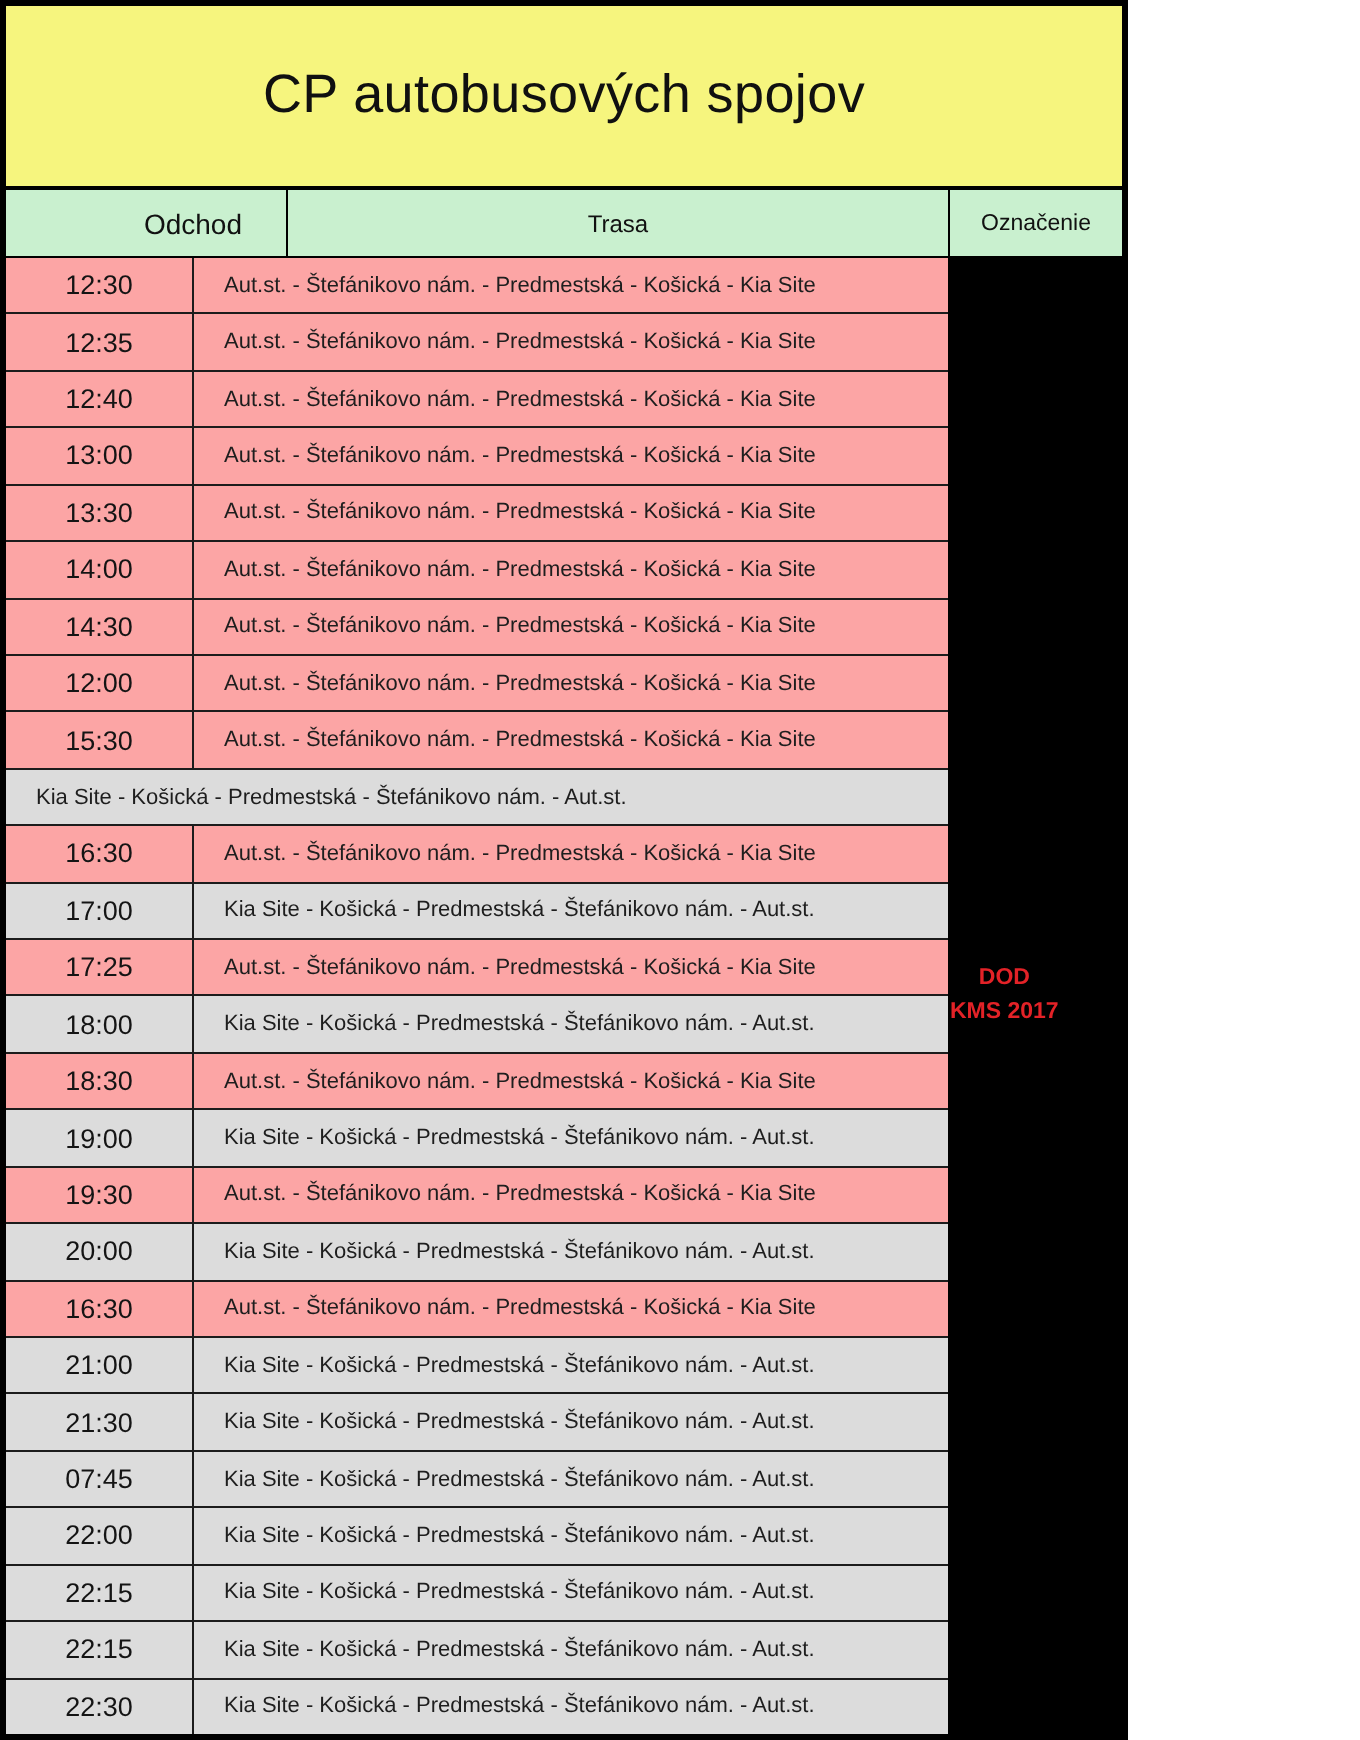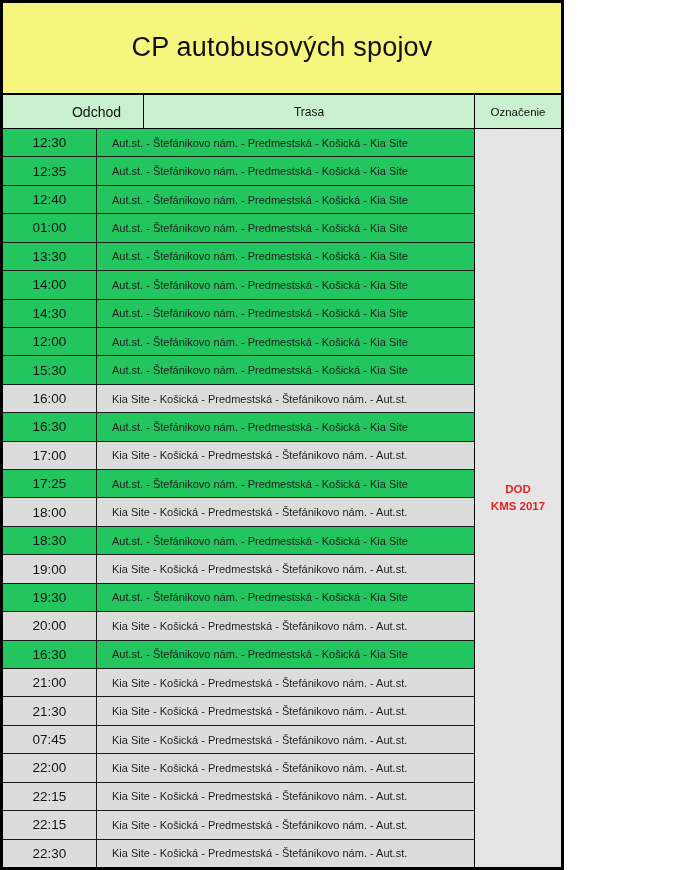--- a/index.html
+++ b/index.html
@@ -37,37 +37,37 @@
     flex: 1; display: flex; align-items: center; justify-content: center;
     font-size: 12px;
   }
   .hcell-desig {
     width: 86px; flex: 0 0 86px; border-left: 1px solid #000;
     display: flex; align-items: center; justify-content: center;
     font-size: 11.5px;
   }
   .tbody { flex: 1; display: flex; min-height: 0; }
   .rows { flex: 1; display: flex; flex-direction: column; min-width: 0; }
-  .row { flex: 1; display: flex; border-bottom: 1px solid #1c1c1c; background: #22c55e; }
+  .row { flex: 1; display: flex; border-bottom: 1px solid #1c1c1c; background: #fca5a5; }
   .row:last-child { border-bottom: none; }
   .row.shaded { background: var(--shaded-bg, #dcdcdc); }
   .cell-time {
     width: 93px; flex: 0 0 93px; border-right: 1px solid #1c1c1c;
     display: flex; align-items: center; justify-content: center;
     font-size: 13.5px; color: #141414;
   }
   .cell-route {
     flex: 1; display: flex; align-items: center;
     padding-left: 15px; font-size: 11px; color: #1e1e1e;
     white-space: nowrap; overflow: hidden;
   }
   .desig-col {
     width: 87px; flex: 0 0 87px; box-sizing: border-box;
-    border-left: 1px solid #000; background: #e5e5e5;
-    display: flex; align-items: center; justify-content: center;
+    border-left: 1px solid #000; background: #000000;
+    display: flex; align-items: center; 
   }
   .desig-text {
     color: var(--red, #e32227);
     font-size: 11.5px; font-weight: bold; text-align: center; line-height: 1.5;
   }
 </style>
 </head>
 <body>
 
 <div class="page">
@@ -90,21 +90,21 @@
         </div>
         <div class="row">
           <div class="cell-time">12:35</div>
           <div class="cell-route">Aut.st. - Štefánikovo nám. - Predmestská - Košická - Kia Site</div>
         </div>
         <div class="row">
           <div class="cell-time">12:40</div>
           <div class="cell-route">Aut.st. - Štefánikovo nám. - Predmestská - Košická - Kia Site</div>
         </div>
         <div class="row">
-          <div class="cell-time">01:00</div>
+          <div class="cell-time">13:00</div>
           <div class="cell-route">Aut.st. - Štefánikovo nám. - Predmestská - Košická - Kia Site</div>
         </div>
         <div class="row">
           <div class="cell-time">13:30</div>
           <div class="cell-route">Aut.st. - Štefánikovo nám. - Predmestská - Košická - Kia Site</div>
         </div>
         <div class="row">
           <div class="cell-time">14:00</div>
           <div class="cell-route">Aut.st. - Štefánikovo nám. - Predmestská - Košická - Kia Site</div>
         </div>
@@ -114,21 +114,20 @@
         </div>
         <div class="row">
           <div class="cell-time">12:00</div>
           <div class="cell-route">Aut.st. - Štefánikovo nám. - Predmestská - Košická - Kia Site</div>
         </div>
         <div class="row">
           <div class="cell-time">15:30</div>
           <div class="cell-route">Aut.st. - Štefánikovo nám. - Predmestská - Košická - Kia Site</div>
         </div>
         <div class="row shaded">
-          <div class="cell-time">16:00</div>
           <div class="cell-route">Kia Site - Košická - Predmestská - Štefánikovo nám. - Aut.st.</div>
         </div>
         <div class="row">
           <div class="cell-time">16:30</div>
           <div class="cell-route">Aut.st. - Štefánikovo nám. - Predmestská - Košická - Kia Site</div>
         </div>
         <div class="row shaded">
           <div class="cell-time">17:00</div>
           <div class="cell-route">Kia Site - Košická - Predmestská - Štefánikovo nám. - Aut.st.</div>
         </div>

